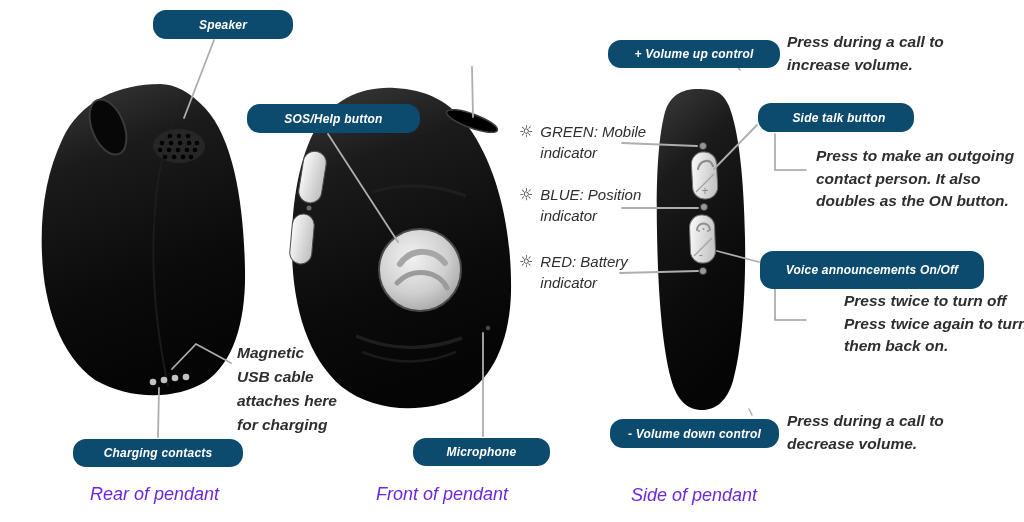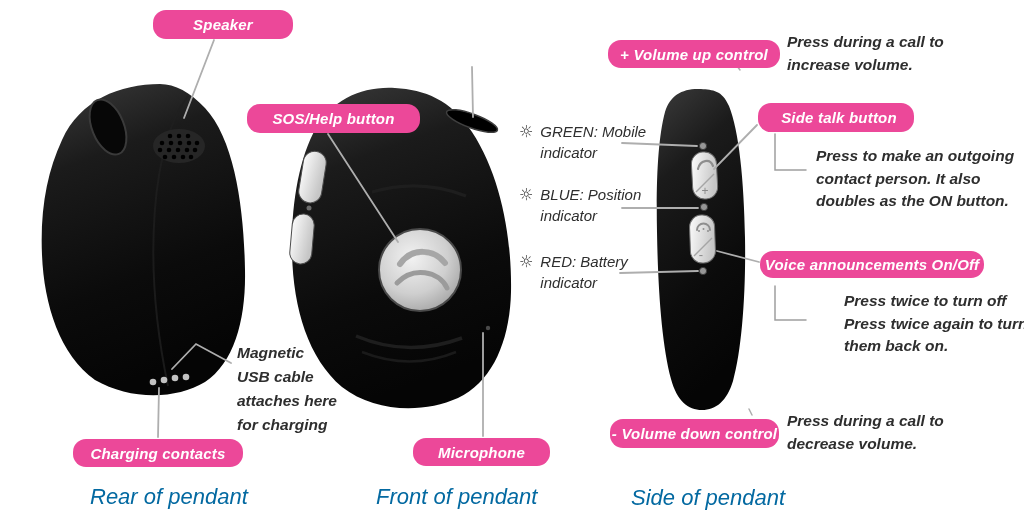--- a/index.html
+++ b/index.html
@@ -2,33 +2,33 @@
 <html><head>
 <meta charset="utf-8">
 <style>
   html,body{margin:0;padding:0;background:#fff;}
   .canvas{
     position:relative;width:1024px;height:522px;background:#ffffff;overflow:hidden;
     font-family:"Liberation Sans",sans-serif;
   }
   .pill{
     position:absolute;box-sizing:border-box;
-    background:#ec4899;color:#ffffff;border-radius:13px;
+    background:#0c4a6e;color:#ffffff;border-radius:13px;
     display:flex;align-items:center;justify-content:center;
-    font-style:italic;font-weight:700;font-size:15px;letter-spacing:.2px;
+    font-style:italic;font-weight:700;font-size:12px;letter-spacing:.2px;
     white-space:nowrap;
   }
   .desc{
     position:absolute;font-style:italic;color:#2e2e2e;
     font-size:15.5px;line-height:22.5px;white-space:nowrap;font-weight:bold;
   }
   .desc div{display:block;}
   .caption{
-    position:absolute;font-style:italic;color:#0369a1;
-    font-size:22px;white-space:nowrap;
+    position:absolute;font-style:italic;color:#6d28d9;
+    font-size:18px;white-space:nowrap;
   }
   .indicator{
     position:absolute;display:flex;gap:7px;align-items:flex-start;
   }
   .indicator .sun{
     font-style:normal;font-size:16px;line-height:20px;color:#3a3a3a;
     font-family:"DejaVu Sans",sans-serif;
   }
   .indicator .ind-text{
     font-style:italic;color:#2e2e2e;font-size:15px;line-height:20.5px;white-space:nowrap;
@@ -154,21 +154,21 @@
       <path d="M775 286 L775 320 L806 320" stroke="#9f9f9f" stroke-width="1.5"></path>
       <path d="M737 66 L740 70" stroke-width="1.5"></path>
       <path d="M749 409 L752 415" stroke-width="1.5"></path>
     </g>
   </svg>
 
   <div class="pill" style="left:153px;top:10px;width:140px;height:29px;">Speaker</div>
   <div class="pill" style="left:247px;top:104px;width:173px;height:29px;">SOS/Help button</div>
   <div class="pill" style="left:608px;top:40px;width:172px;height:28px;">+ Volume up control</div>
   <div class="pill" style="left:758px;top:103px;width:156px;height:29px;padding-left:6px;">Side talk button</div>
-  <div class="pill" style="left:760px;top:251px;width:224px;height:27px;">Voice announcements On/Off</div>
+  <div class="pill" style="left:760px;top:251px;width:224px;height:38px;">Voice announcements On/Off</div>
   <div class="pill" style="left:610px;top:419px;width:169px;height:29px;">- Volume down control</div>
   <div class="pill" style="left:73px;top:439px;width:170px;height:28px;">Charging contacts</div>
   <div class="pill" style="left:413px;top:438px;width:137px;height:28px;font-style:italic;">Microphone</div>
 
   <div class="desc" style="left:787px;top:31px;">
     <div>Press during a call to</div>
     <div>increase volume.</div>
   </div>
 
   <div class="desc" style="left:816px;top:145px;">

